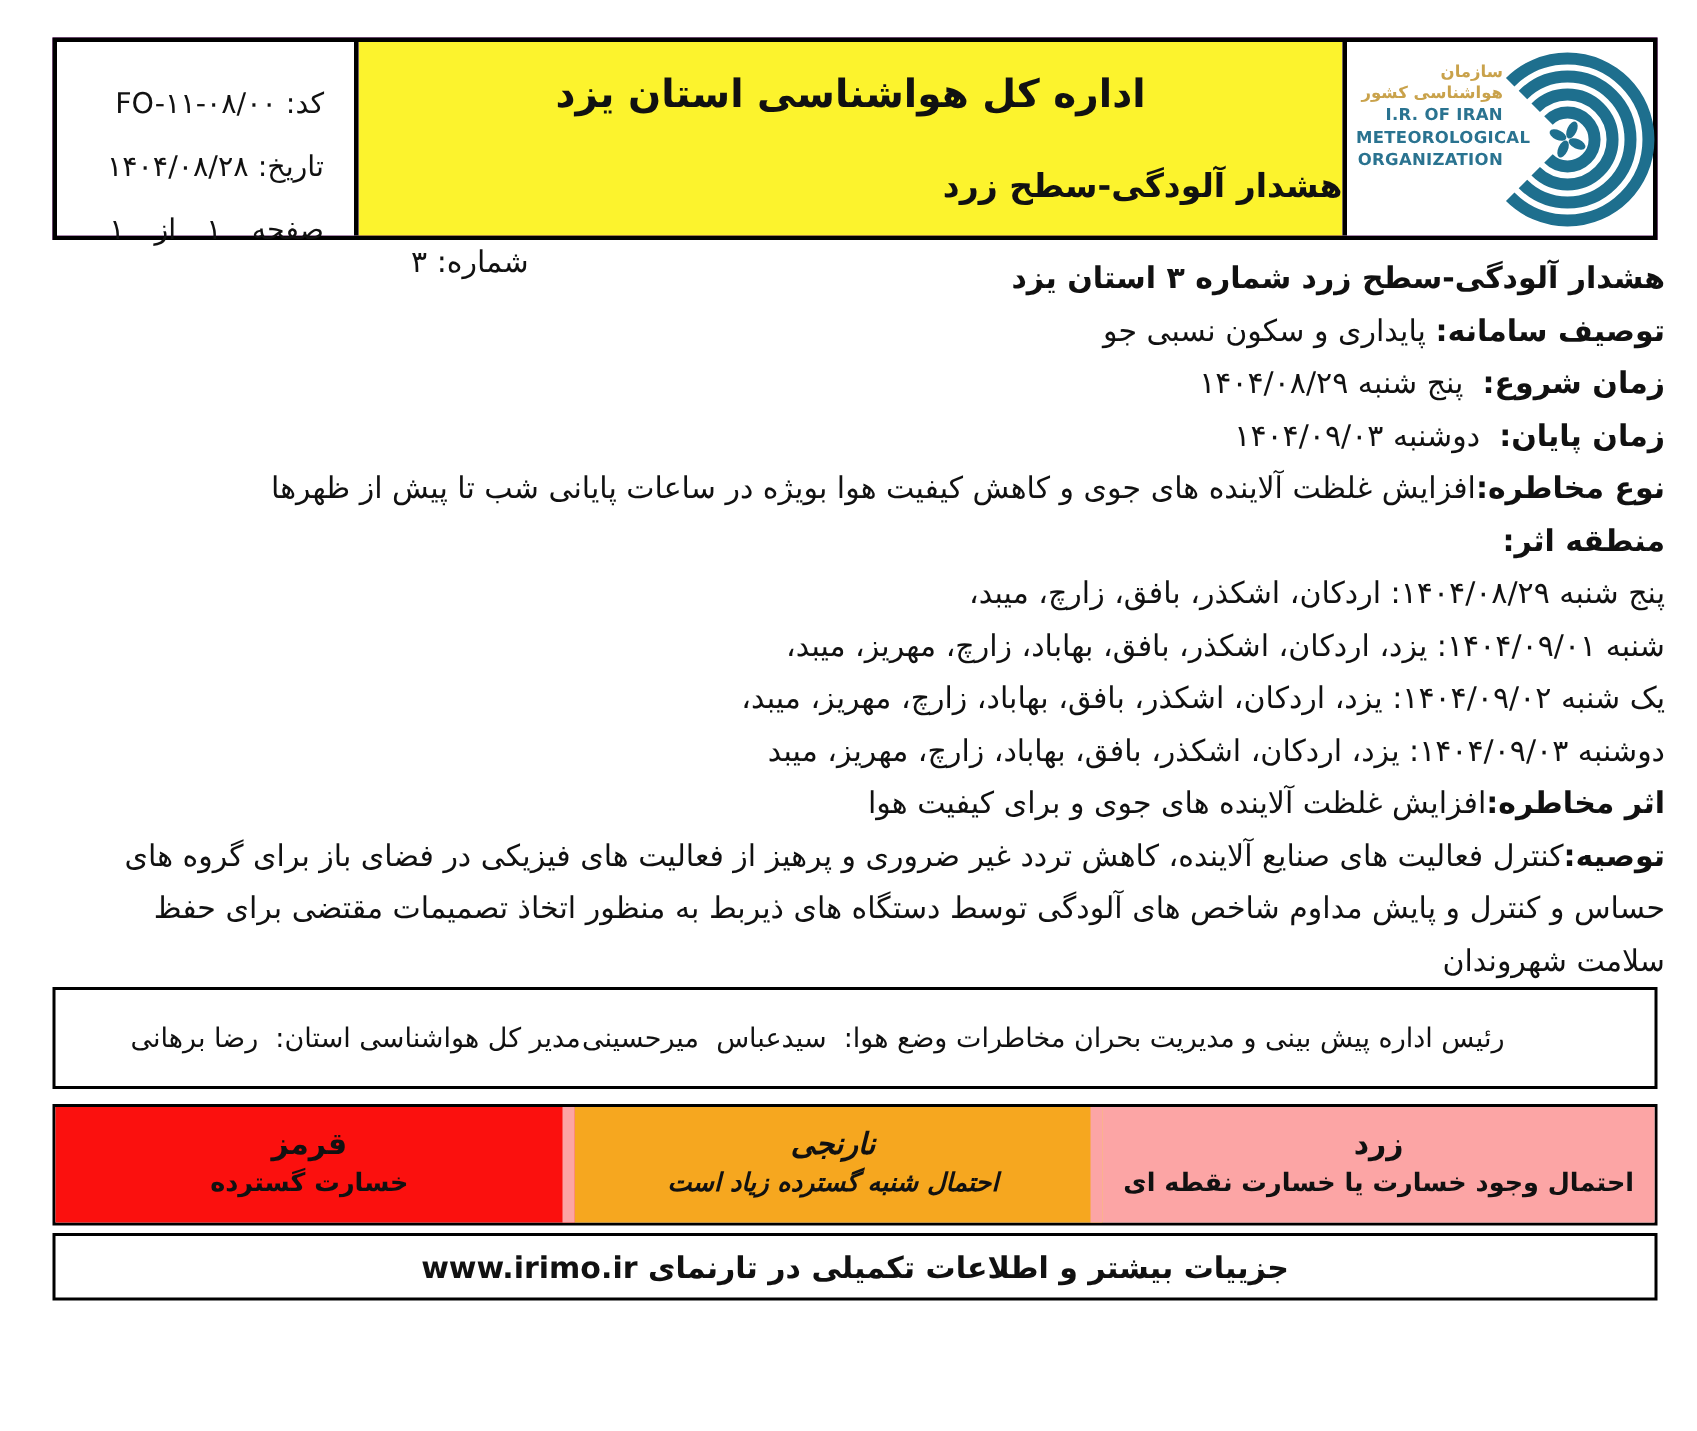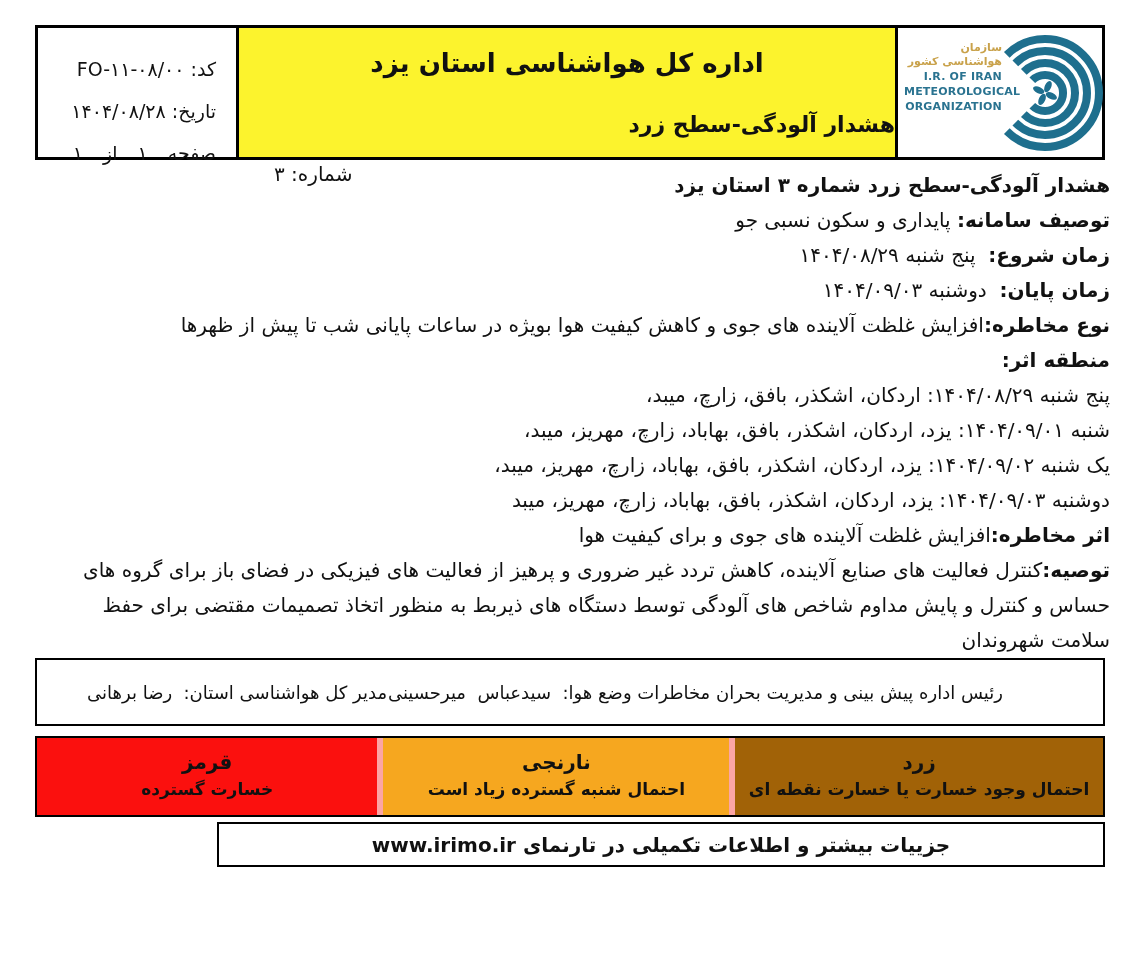--- a/index.html
+++ b/index.html
@@ -67,30 +67,30 @@
     padding: 0 100px 0 50px; font-size: 18px;
   }
 
   
   .levels {
     position: absolute; top: 736px; right: 26px; width: 1070px; height: 81px;
     display: flex; flex-direction: row;
     border: 2px solid #000;
   }
   .level { height: 100%; text-align: center; padding-top: 10px; }
-  .level + .level { border-left: 0; border-right: 6px solid #fca5a5; }
+  .level + .level { border-left: 0; border-right: 8px solid #fca5a5; }
   .level-yellow { width: 34.5%; background: #fdfb45; }
   .level-orange { width: 33%; background: #f6a71f; }
   .level-red { flex: 1; background: #fb100e; }
   .level .name { font-size: 20px; font-weight: bold; line-height: 28px; }
   .level .desc { font-size: 17px; font-weight: bold; line-height: 26px; }
 
   
   .footer {
-    position: absolute; top: 822px; right: 26px; width: 888px; height: 45px;
+    position: absolute; top: 822px; right: 26px; width: 1070px; height: 45px;
     border: 2px solid #000; background: #fff;
     display: flex; align-items: center; justify-content: center;
     font-size: 20px; font-weight: bold;
   }
 </style>
 </head>
 <body>
 
 <div class="page">
 
@@ -159,25 +159,25 @@
     <div class="line"><b>اثر مخاطره:</b><span>افزایش غلظت آلاینده های جوی و برای کیفیت هوا</span></div>
     <div class="line"><b>توصیه:</b><span>کنترل فعالیت های صنایع آلاینده، کاهش تردد غیر ضروری و پرهیز از فعالیت های فیزیکی در فضای باز برای گروه های حساس و کنترل و پایش مداوم شاخص های آلودگی توسط دستگاه های ذیربط به منظور اتخاذ تصمیمات مقتضی برای حفظ سلامت شهروندان</span></div>
   </div>
 
   <div class="signature">
     <span>رئیس اداره پیش بینی و مدیریت بحران مخاطرات وضع هوا:&nbsp; سیدعباس&nbsp; میرحسینی</span>
     <span>مدیر کل هواشناسی استان:&nbsp; رضا برهانی</span>
   </div>
 
   <div class="levels">
-    <div class="level level-yellow" style="background: #a16207;">
+    <div class="level level-yellow" style="background: #fca5a5;">
       <div class="name">زرد</div>
       <div class="desc">احتمال وجود خسارت یا خسارت نقطه ای</div>
     </div>
-    <div class="level level-orange" style="background: rgb(246, 167, 31);">
+    <div class="level level-orange" style="background: rgb(246, 167, 31); font-style: italic;">
       <div class="name">نارنجی</div>
       <div class="desc">احتمال شنبه گسترده زیاد است</div>
     </div>
     <div class="level level-red" style="background: rgb(251, 16, 14);">
       <div class="name">قرمز</div>
       <div class="desc">خسارت گسترده</div>
     </div>
   </div>
 
   <div class="footer">

